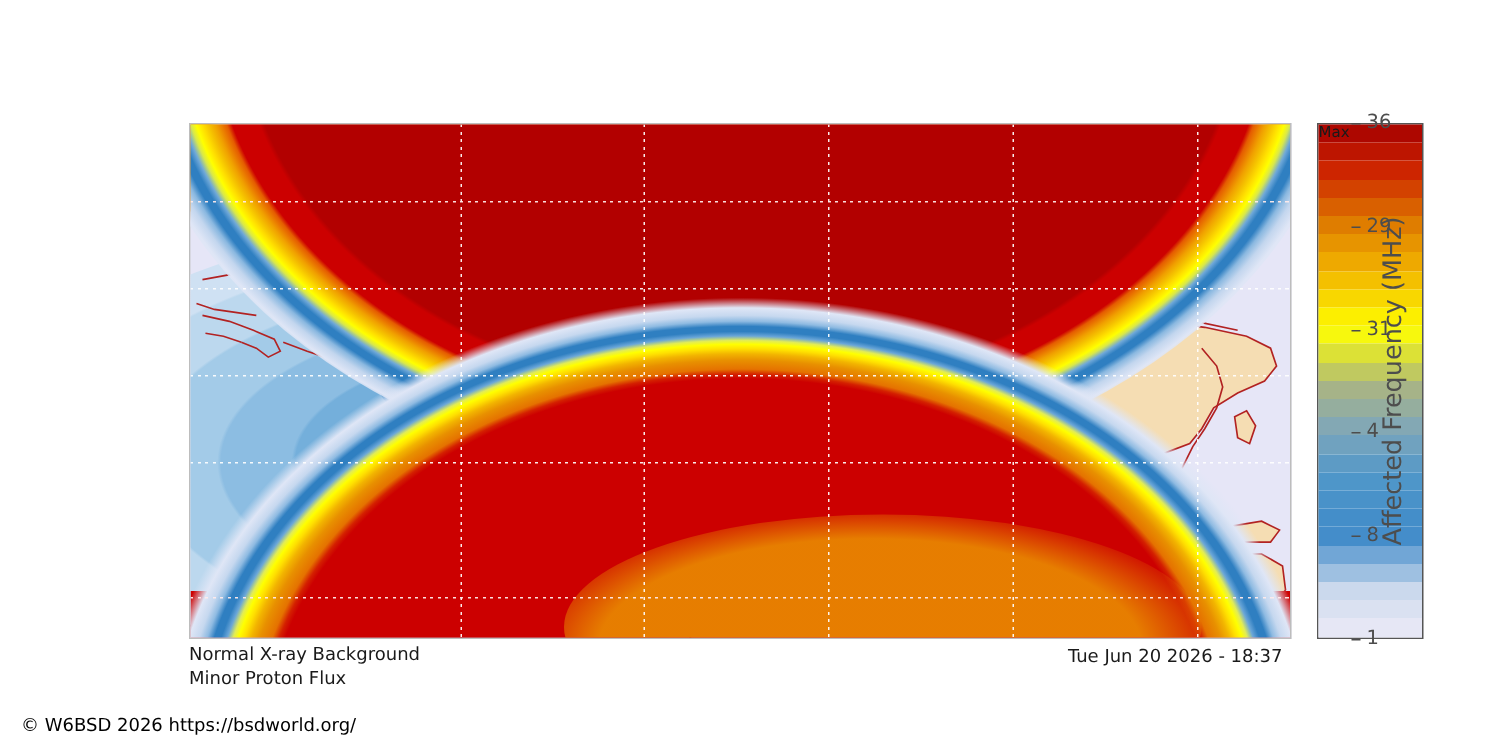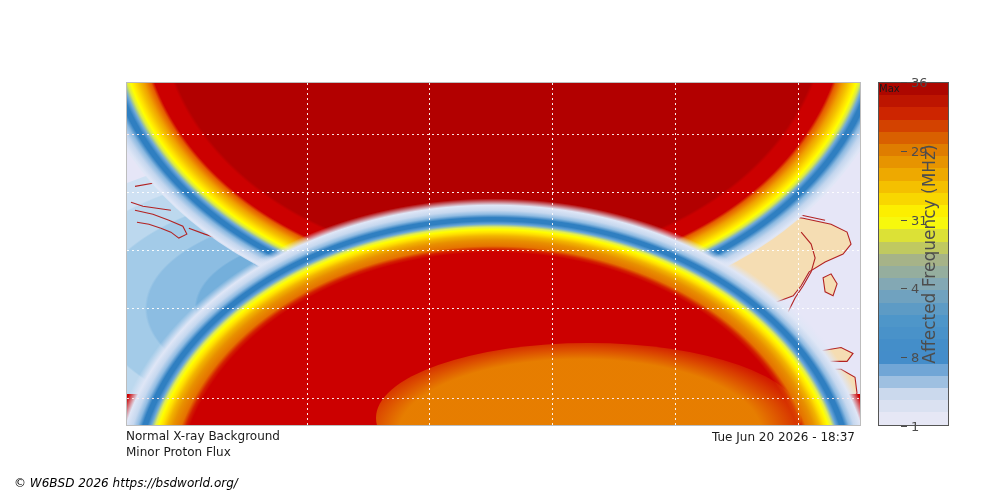--- a/index.html
+++ b/index.html
@@ -190,21 +190,20 @@
     font-size: 12px; color: #1a1a1a; line-height: 16px;
   }
   .note-right {
     position: absolute; left: 0; top: 430px; width: 855px;
     text-align: right;
     font-size: 12px; color: #1a1a1a;
   }
   .copyright {
     position: absolute; left: 14px; top: 476px;
     font-size: 12px; color: #000;
-    font-style: italic;
   }
 </style>
 </head>
 <body>
 
 <div id="root">
 
 
   <div class="map-frame">
 

